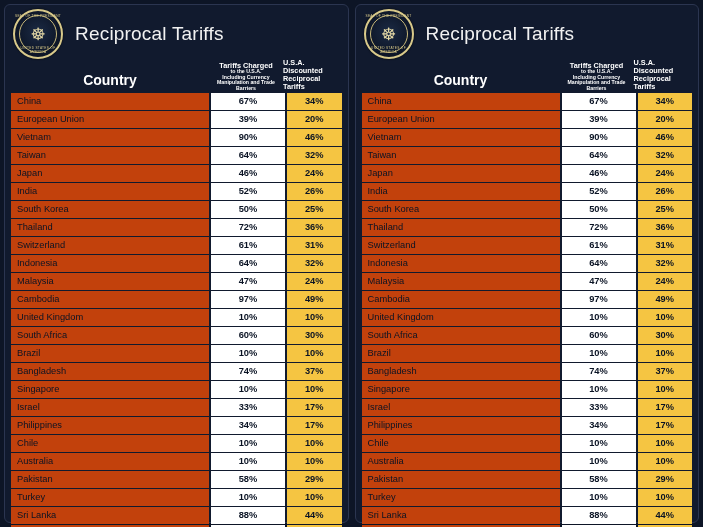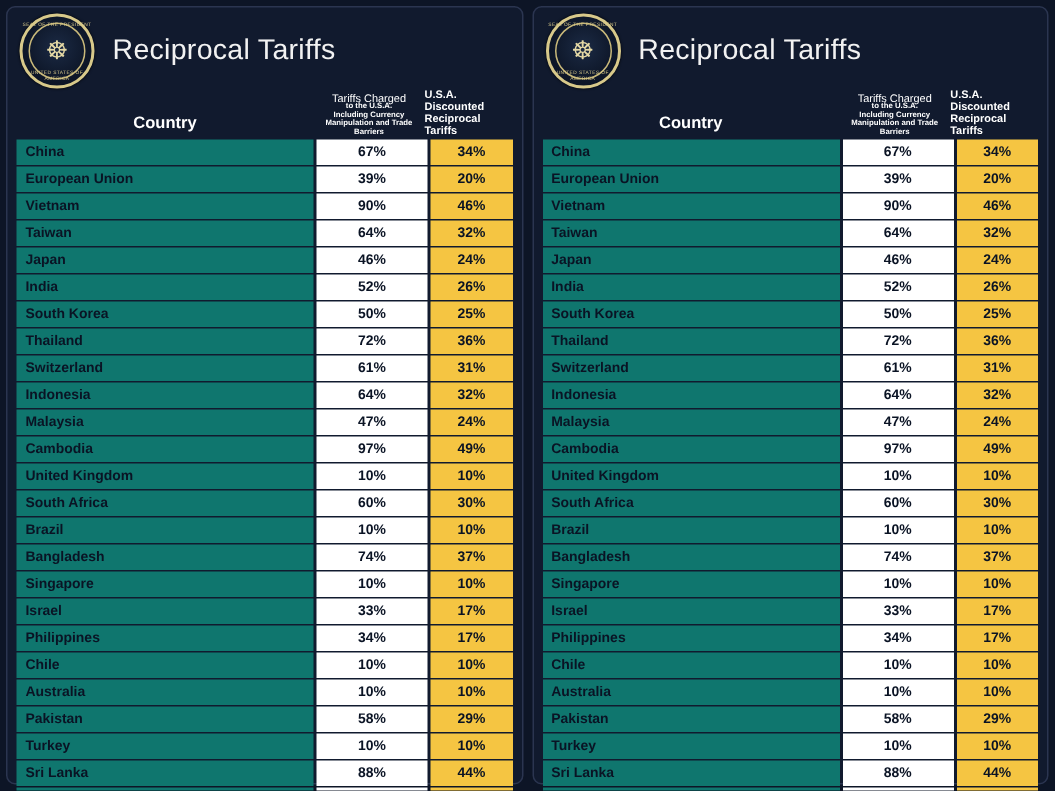--- a/index.html
+++ b/index.html
@@ -7,29 +7,29 @@
   .page{width:703px;height:527px;background:#0d1526;display:flex;gap:6px;padding:4px 4px;box-sizing:border-box;}
   .panel{flex:1 1 0;background:#111a2e;border:1px solid #2b3category;border:1px solid #2b3550;border-radius:6px;padding:4px 6px 2px 6px;box-sizing:border-box;display:flex;flex-direction:column;}
   .header{display:flex;align-items:center;height:52px;padding-left:2px;}
   .seal{width:46px;height:46px;border-radius:50%;background:radial-gradient(circle at 50% 45%, #1b2a44 0%, #0e1729 60%, #0a1020 100%);border:2px solid #d8c98a;position:relative;flex:0 0 auto;box-shadow:0 0 2px #000;}
   .seal .ring{position:absolute;left:4px;top:4px;right:4px;bottom:4px;border-radius:50%;border:1px solid #c9b97a;}
   .seal .eagle{position:absolute;left:50%;top:50%;transform:translate(-50%,-50%);font-size:17px;color:#e5d9a5;line-height:1;}
   .seal .txt-top{position:absolute;left:0;right:0;top:3px;text-align:center;font-size:3.2px;color:#d8c98a;letter-spacing:.3px;}
   .seal .txt-bot{position:absolute;left:0;right:0;bottom:3px;text-align:center;font-size:3.2px;color:#d8c98a;letter-spacing:.3px;}
   .title{color:#f2f2f2;font-size:19px;font-weight:400;margin-left:12px;letter-spacing:.2px;}
   .colheads{display:flex;align-items:flex-end;height:34px;padding-bottom:2px;}
-  .ch-country{flex:0 0 198px;text-align:center;color:#ffffff;font-size:11px;font-weight:bold;padding-bottom:3px;}
+  .ch-country{flex:0 0 198px;text-align:center;color:#ffffff;font-size:14px;font-weight:bold;padding-bottom:3px;}
   .ch-charged{flex:0 0 74px;text-align:center;color:#ffffff;line-height:1.05;}
-  .ch-charged .l1{font-size:7.3px;font-weight:normal;}
+  .ch-charged .l1{font-size:7.3px;font-weight:bold;}
   .ch-charged .l2{font-size:5.2px;font-weight:bold;}
   .ch-charged .l3{font-size:5.2px;font-weight:bold;}
   .ch-disc{flex:1 1 auto;color:#ffffff;line-height:1.1;font-size:7.3px;font-weight:bold;}
   .rows{display:flex;flex-direction:column;gap:1.5px;flex:1 1 auto;}
   .row{display:flex;align-items:stretch;height:16.5px;gap:2px;}
-  .cell-country{flex:0 0 198px;background:#0f766e;color:#0a1324;font-size:9.3px;font-weight:bold;display:flex;align-items:center;padding-left:6px;box-sizing:border-box;}
+  .cell-country{flex:0 0 198px;background:#c2410c;color:#0a1324;font-size:9.3px;font-weight:normal;display:flex;align-items:center;padding-left:6px;box-sizing:border-box;}
   .cell-charged{flex:0 0 74px;background:#ffffff;color:#0a1324;font-size:9.3px;font-weight:bold;display:flex;align-items:center;justify-content:center;}
   .cell-disc{flex:1 1 auto;background:#f5c542;color:#0a1324;font-size:9.3px;font-weight:bold;display:flex;align-items:center;justify-content:center;}
 </style>
 </head>
 <body>
 
 <div class="page">
 
   <div class="panel">
     <div class="header">

